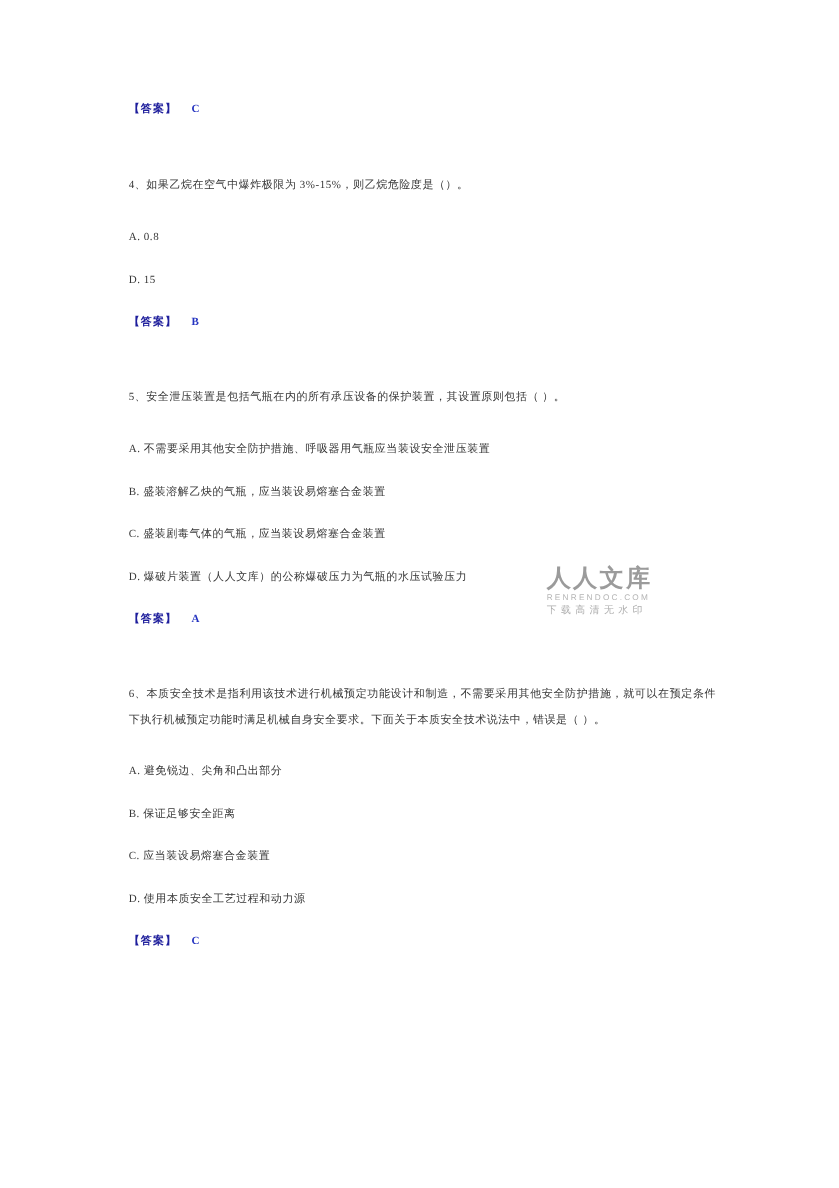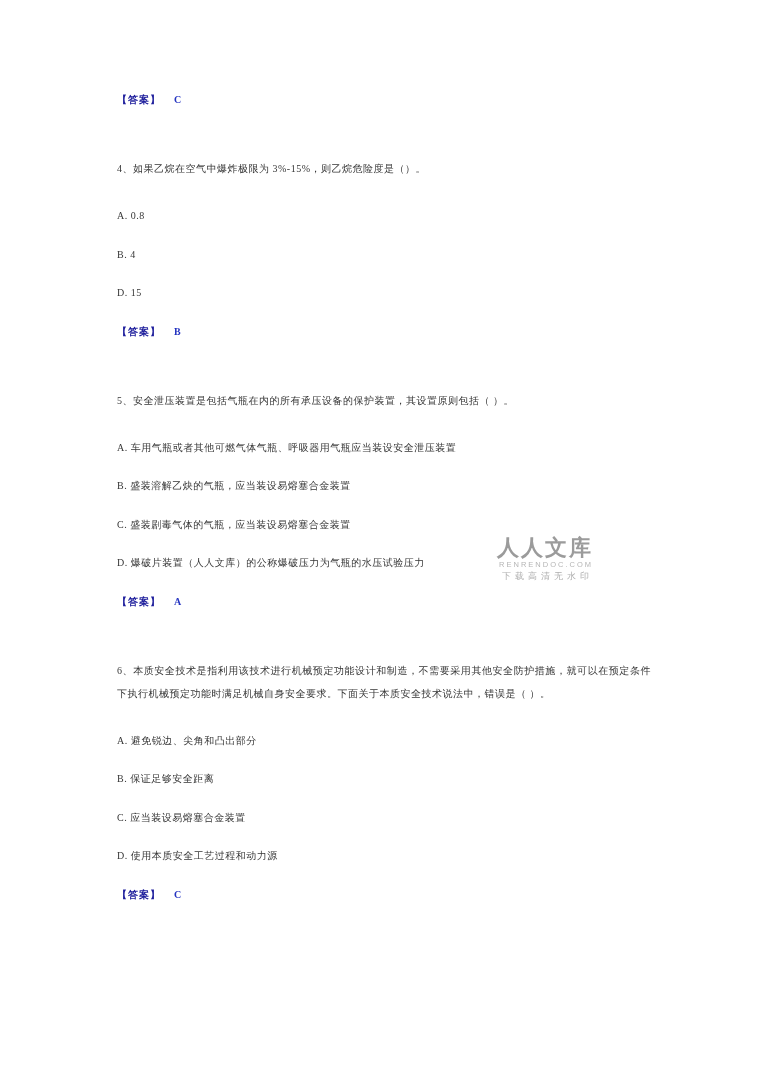--- a/index.html
+++ b/index.html
@@ -42,23 +42,23 @@
     letter-spacing: 1px;
   }
   .answer .ans-letter {
     color: #2433c0;
     margin-left: 13px;
     font-family: "Liberation Serif", "DejaVu Serif", serif;
   }
   .watermark {
     position: absolute;
     left: 497px;
-    top: 536px;
+    top: 514px;
     color: #a5a5a5;
-    text-align: right;
+    text-align: left;
     user-select: none;
   }
   .watermark .wm-title {
     font-size: 22px;
     line-height: 24px;
     letter-spacing: 2px;
     color: #9b9b9b;
     font-weight: bold;
   }
   .watermark .wm-domain {
@@ -81,30 +81,29 @@
 <div class="page">
   <div class="content">
 
     <p class="answer">
       <span class="ans-label">【答案】</span><span class="ans-letter">C</span>
     </p>
 
     <section>
       <p class="stem">4、如果乙烷在空气中爆炸极限为 3%-15%，则乙烷危险度是（）。</p>
       <p class="option">A. 0.8</p>
-      <p class="option">B. 4</p>
       <p class="option">D. 15</p>
       <p class="answer">
         <span class="ans-label">【答案】</span><span class="ans-letter">B</span>
       </p>
     </section>
 
     <section>
       <p class="stem">5、安全泄压装置是包括气瓶在内的所有承压设备的保护装置，其设置原则包括（ ）。</p>
-      <p class="option">A. 车用气瓶或者其他可燃气体气瓶、呼吸器用气瓶应当装设安全泄压装置</p>
+      <p class="option">A. 不需要采用其他安全防护措施、呼吸器用气瓶应当装设安全泄压装置</p>
       <p class="option">B. 盛装溶解乙炔的气瓶，应当装设易熔塞合金装置</p>
       <p class="option">C. 盛装剧毒气体的气瓶，应当装设易熔塞合金装置</p>
       <p class="option">D. 爆破片装置（人人文库）的公称爆破压力为气瓶的水压试验压力</p>
       <p class="answer">
         <span class="ans-label">【答案】</span><span class="ans-letter">A</span>
       </p>
     </section>
 
     <section>
       <p class="stem">6、本质安全技术是指利用该技术进行机械预定功能设计和制造，不需要采用其他安全防护措施，就可以在预定条件下执行机械预定功能时满足机械自身安全要求。下面关于本质安全技术说法中，错误是（ ）。</p>

